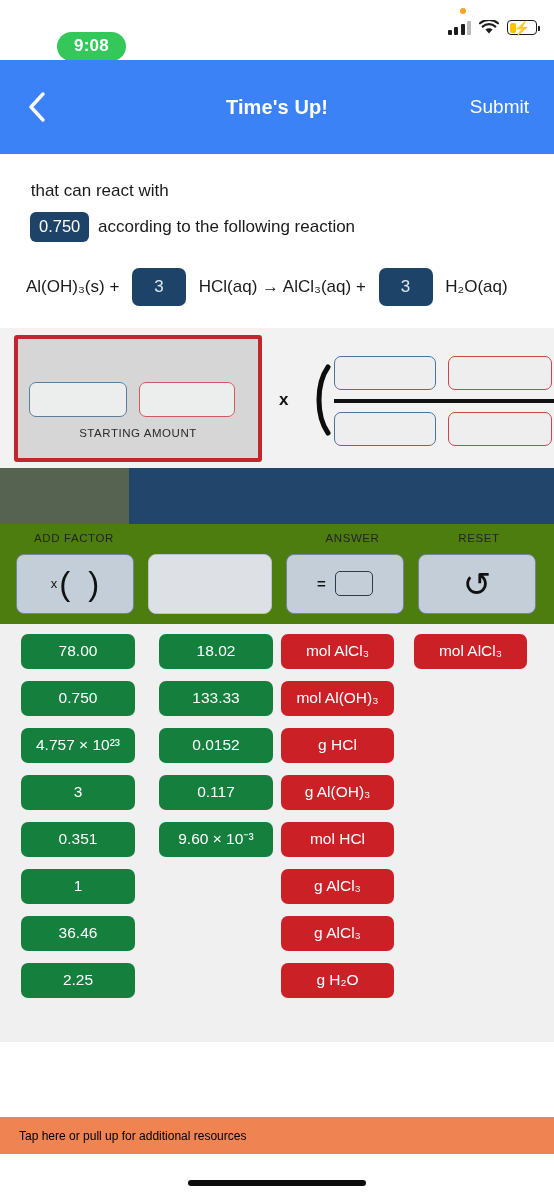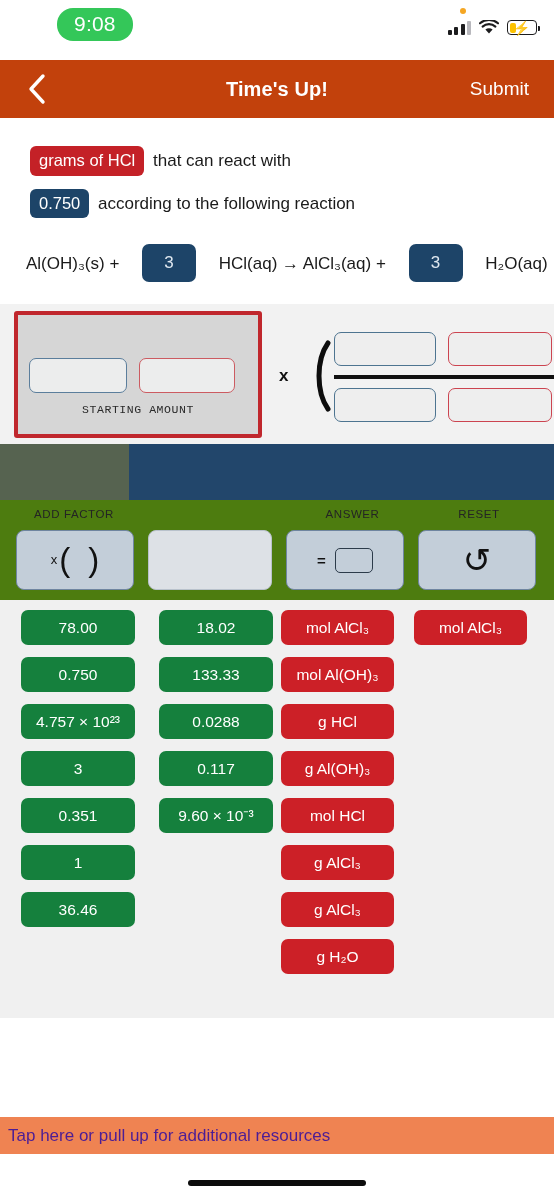--- a/index.html
+++ b/index.html
@@ -12,25 +12,25 @@
   body { position: relative; }
 
   
   .statusbar {
     height: 60px; width: 100%;
     background: #ffffff;
     display: flex; align-items: center;
     position: relative;
   }
   .clock-pill {
-    position: absolute; left: 57px; top: 8px;
+    position: absolute; left: 57px; top: 32px;
     background: #34c759; color: #ffffff;
     border-radius: 16px;
     padding: 4px 17px 5px 17px;
-    font-size: 21px; font-weight: 400;
+    font-size: 17px; font-weight: 700;
     letter-spacing: 0.2px;
     line-height: 1.15;
   }
   .status-right {
     position: absolute; right: 17px; top: 20px;
     display: flex; align-items: flex-end; gap: 8px;
   }
   .orange-dot {
     position: absolute; left: 12px; top: -12px;
     width: 6px; height: 6px; border-radius: 50%;
@@ -57,21 +57,21 @@
     width: 6px; background: #fcc200; border-radius: 2px;
   }
   .batt .bolt {
     position: absolute; left: 50%; top: 50%;
     transform: translate(-50%,-50%);
     font-size: 14px; line-height: 1; color: #1c1c1e;
   }
 
   
   .navbar {
-    height: 58px; background: #c2410c;
+    height: 94px; background: #3b82f6;
     display: flex; align-items: center;
     position: relative; color: #ffffff;
   }
   .nav-back {
     position: absolute; left: 24px; top: 50%;
     transform: translateY(-50%);
     width: 26px; height: 34px;
   }
   .nav-title {
     width: 100%; text-align: center;
@@ -102,21 +102,20 @@
     line-height: 1;
     margin: 0 4px;
   }
   .chip.red  { background: #c42127; }
   .chip.navy { background: #1d4468; }
   .eqline {
     margin-top: 26px;
     display: flex; align-items: center;
     font-size: 17px; color: #1a1a1a;
     white-space: pre;
-    gap: 10px;
   }
   .coef {
     display: inline-block;
     background: #1d4468; color: #dfe8f0;
     border-radius: 7px;
     min-width: 54px; text-align: center;
     padding: 10px 0 11px 0;
     font-size: 17px; line-height: 1;
     margin: 0 8px;
   }
@@ -145,21 +144,20 @@
     background: #eceded;
   }
   .slot.blue { width: 98px; border: 1.4px solid #5b7e9c; }
   .slot.red  { width: 96px; border: 1.4px solid #cc5b61; }
   .start-label {
     text-align: center;
     margin-top: 10px;
     font-size: 11.5px;
     letter-spacing: 0.55px;
     color: #2a2a2a;
-    font-family: Liberation Mono, monospace;
   }
 
   .times-x {
     position: absolute; left: 279px; top: 62px;
     font-size: 17px; font-weight: 700; color: #111;
   }
   .paren {
     position: absolute; left: 310px; top: 36px;
     width: 24px; height: 72px;
     font-size: 0;
@@ -248,22 +246,22 @@
   .tile.red  { background: #cc2027; width: 113px; }
 
   
   .resources {
     position: absolute; left: 0; bottom: 46px;
     width: 100%; height: 37px;
     background: #ef8352;
     display: flex; align-items: center;
   }
   .resources span {
-    color: #4c1d95; font-size: 17px;
-    padding-left: 8px;
+    color: #000000; font-size: 12px;
+    padding-left: 19px;
   }
   .home-indicator {
     position: absolute; left: 50%; bottom: 14px;
     transform: translateX(-50%);
     width: 178px; height: 6px;
     background: #0c0c0c; border-radius: 3px;
   }
 </style>
 </head>
 <body>
@@ -297,21 +295,20 @@
     <svg width="26" height="34" viewBox="0 0 26 34">
       <path d="M19 4 L7 17 L19 30" stroke="#ffffff" stroke-width="3.4" fill="none" stroke-linecap="round" stroke-linejoin="round"></path>
     </svg>
   </div>
   <div class="nav-title">Time's Up!</div>
   <div class="nav-submit">Submit</div>
 </div>
 
 <div class="question">
   <div class="qline l1">
-    <span class="chip red">grams of HCl</span>
     <span class="txt"> that can react with</span>
   </div>
   <div class="qline l2">
     <span class="chip navy">0.750</span>
     <span class="txt"> according to the following reaction</span>
   </div>
   <div class="eqline">
     <span>Al(OH)₃(s) + </span>
     <span class="coef">3</span>
     <span> HCl(aq) → AlCl₃(aq) + </span>
@@ -387,25 +384,26 @@
 
 <div class="tiles">
   <div class="tcol c1">
       <div class="tile navy">78.00</div>
       <div class="tile navy">0.750</div>
       <div class="tile navy">4.757 × 10²³</div>
       <div class="tile navy">3</div>
       <div class="tile navy">0.351</div>
       <div class="tile navy">1</div>
       <div class="tile navy">36.46</div>
+      <div class="tile navy">2.25</div>
     </div>
   <div class="tcol c2">
       <div class="tile navy">18.02</div>
       <div class="tile navy">133.33</div>
-      <div class="tile navy">0.0288</div>
+      <div class="tile navy">0.0152</div>
       <div class="tile navy">0.117</div>
       <div class="tile navy">9.60 × 10⁻³</div>
     </div>
   <div class="tcol c3">
       <div class="tile red">mol AlCl₃</div>
       <div class="tile red">mol Al(OH)₃</div>
       <div class="tile red">g HCl</div>
       <div class="tile red">g Al(OH)₃</div>
       <div class="tile red">mol HCl</div>
       <div class="tile red">g AlCl₃</div>

